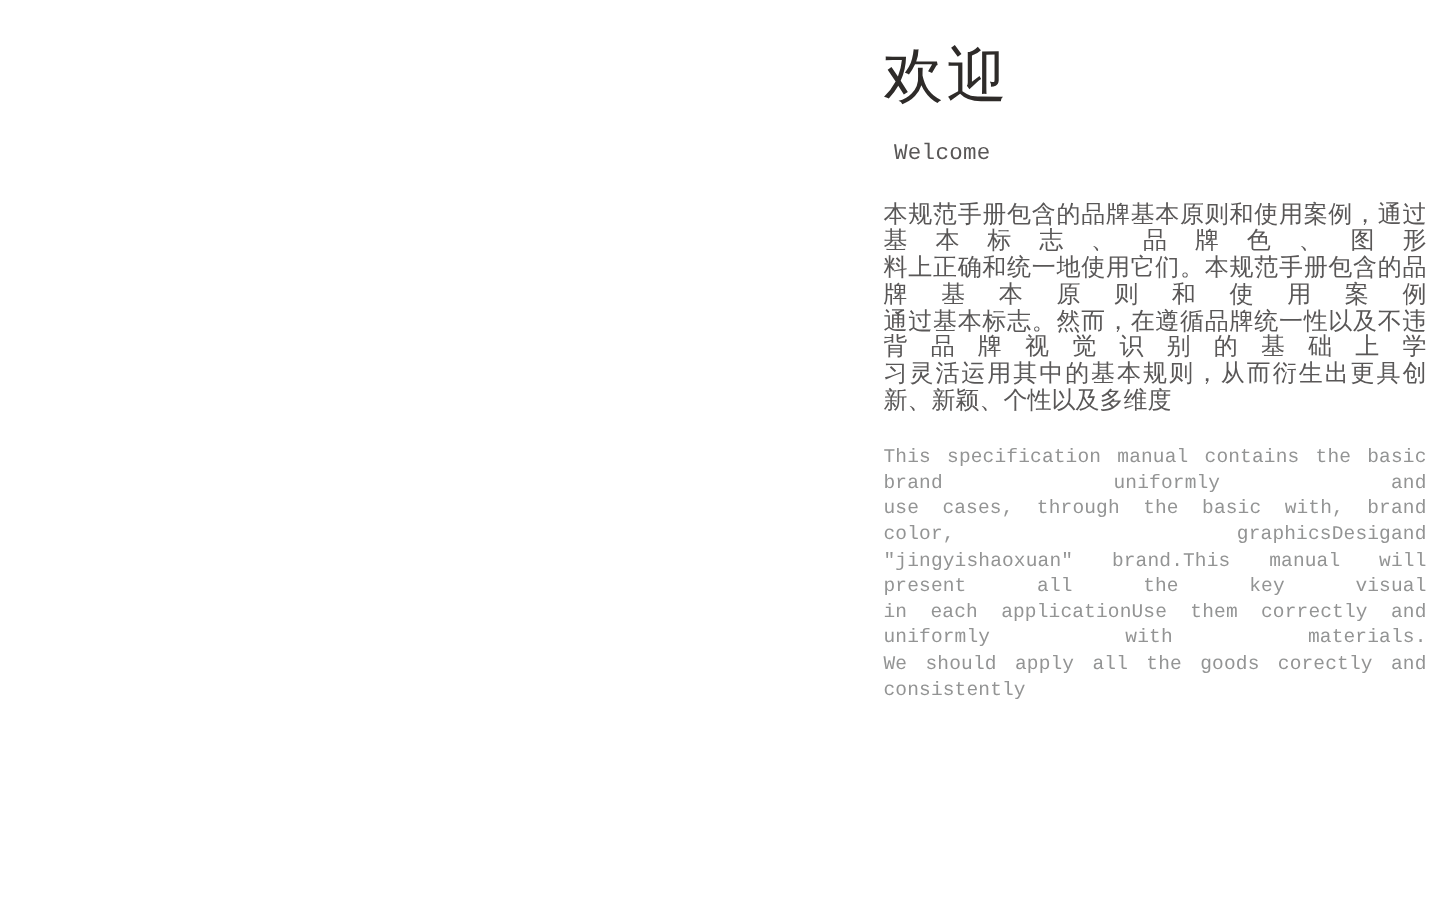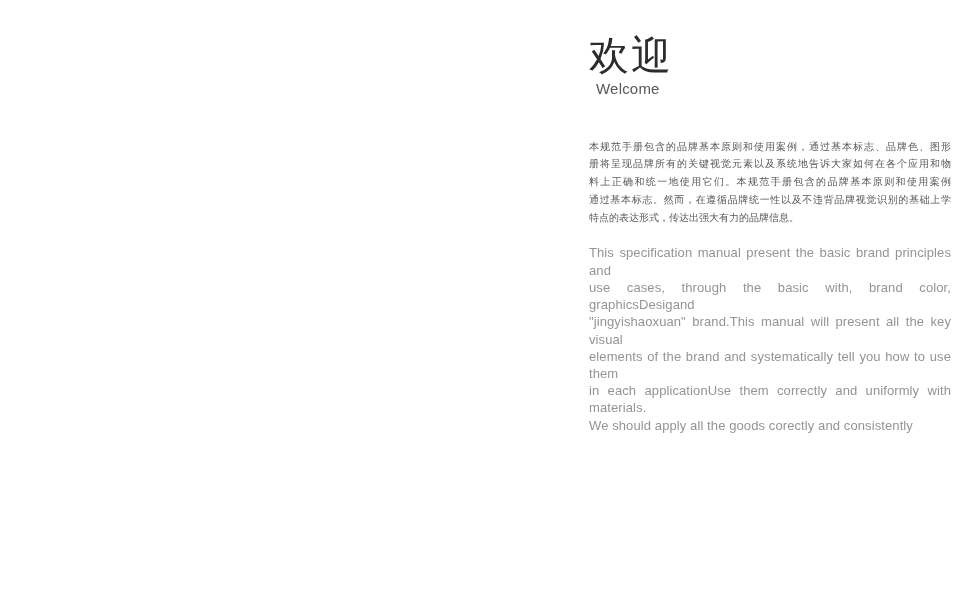--- a/index.html
+++ b/index.html
@@ -11,84 +11,83 @@
     width: 957px;
     height: 600px;
     position: relative;
     overflow: hidden;
     font-family: "Liberation Sans", "DejaVu Sans", sans-serif;
   }
   .page {
     position: absolute;
     inset: 0;
     background: #ffffff;
+    font-family: Liberation Mono, monospace;
   }
   .content-col {
     position: absolute;
     left: 589px;
     top: 34px;
     width: 362px;
   }
   .title-zh {
     margin: 0;
     font-size: 40px;
     line-height: 1.05;
     font-weight: 200;
     color: #2e2b29;
     letter-spacing: 2px;
   }
   .title-en {
-    margin-top: 5px;
+    margin-top: 19px;
     margin-left: 7px;
     font-size: 15px;
     line-height: 1.1;
     font-weight: 400;
     color: #595757;
     letter-spacing: 0.2px;
   }
   .para {
     width: 100%;
   }
   .para .line {
     text-align: justify;
     text-align-last: justify;
   }
   .para .line:last-child {
     text-align-last: left;
   }
   .para-zh {
-    margin-top: 40px;
-    font-size: 10px;
+    margin-top: 24px;
+    font-size: 16px;
     line-height: 17.8px;
     color: #595757;
   }
   .para-en {
     margin-top: 18px;
     font-size: 13px;
     line-height: 17.2px;
     color: #939494;
     letter-spacing: 0.1px;
   }
 </style>
 </head>
 <body>
 
 <main class="page">
   <section class="content-col">
     <h1 class="title-zh">欢迎</h1>
     <div class="title-en">Welcome</div>
     <div class="para para-zh">
         <div class="line">本规范手册包含的品牌基本原则和使用案例，通过基本标志、品牌色、图形</div>
-        <div class="line">册将呈现品牌所有的关键视觉元素以及系统地告诉大家如何在各个应用和物</div>
         <div class="line">料上正确和统一地使用它们。本规范手册包含的品牌基本原则和使用案例</div>
         <div class="line">通过基本标志。然而，在遵循品牌统一性以及不违背品牌视觉识别的基础上学</div>
-        <div class="line">特点的表达形式，传达出强大有力的品牌信息。</div>
+        <div class="line">习灵活运用其中的基本规则，从而衍生出更具创新、新颖、个性以及多维度</div>
       </div>
     <div class="para para-en">
-        <div class="line">This specification manual present the basic brand principles and</div>
+        <div class="line">This specification manual contains the basic brand uniformly and</div>
         <div class="line">use cases, through the basic with, brand color, graphicsDesigand</div>
         <div class="line">"jingyishaoxuan" brand.This manual will present all the key visual</div>
-        <div class="line">elements of the brand and systematically tell you how to use them</div>
         <div class="line">in each applicationUse them correctly and uniformly with materials.</div>
         <div class="line">We should apply all the goods corectly and consistently</div>
       </div>
   </section>
 </main>
 
 </body></html>

